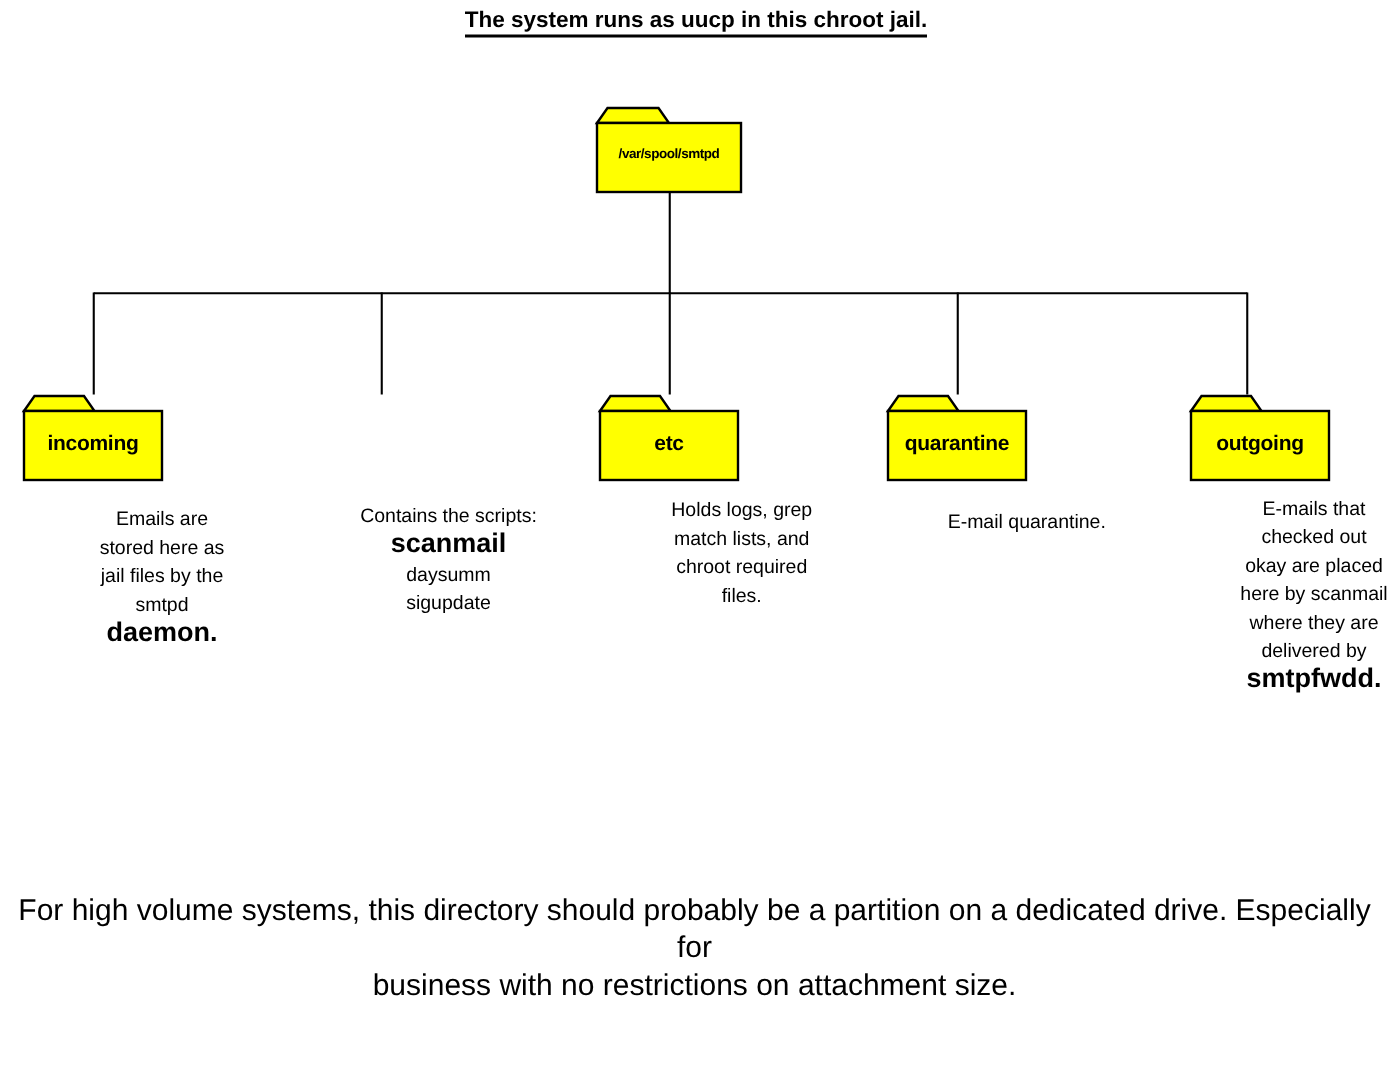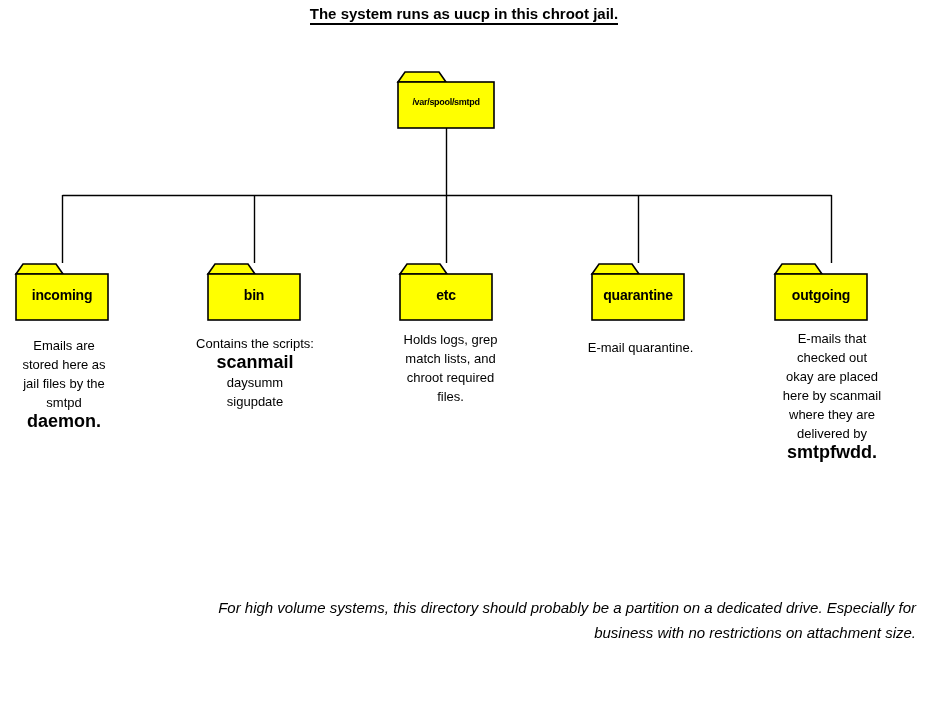--- a/index.html
+++ b/index.html
@@ -88,36 +88,36 @@
     letter-spacing: -0.3px;
   }
 
   
   .caption {
     position: absolute;
     text-align: center;
     font-size: 13px;
     line-height: 19px;
     color: #000;
+    padding-left: 44px;
   }
   .caption b {
     font-weight: bold;
     font-size: 18px;
   }
 
   
   .footer {
     position: absolute;
     left: 10px;
     top: 595px;
     width: 906px;
-    font-size: 15px;
+    font-size: 20px;
     line-height: 25px;
-    text-align: right;
-    font-style: italic;
+    text-align: center;
   }
 </style>
 </head>
 <body>
 
 <div id="canvas">
 
   <div class="title"><span>The system runs as uucp in this chroot jail.</span></div>
 
   <svg id="wires" viewBox="0 0 928 724" xmlns="http://www.w3.org/2000/svg">
@@ -142,45 +142,38 @@
   </div>
 
   <div class="folder" style="left:14px; top:262px;">
     <svg class="fsvg" viewBox="0 0 96 62" xmlns="http://www.w3.org/2000/svg">
       <polygon points="2,12 9,2 42,2 49,12" fill="#ffff00" stroke="#000000" stroke-width="1.6" stroke-linejoin="miter"></polygon>
       <rect x="2" y="12" width="92" height="46" fill="#ffff00" stroke="#000000" stroke-width="1.6"></rect>
     </svg>
     <div class="flabel">incoming</div>
   </div>
 
-  <div class="folder" style="left:206px; top:262px;">
-    <svg class="fsvg" viewBox="0 0 96 62" xmlns="http://www.w3.org/2000/svg">
-      <polygon points="2,12 9,2 42,2 49,12" fill="#ffff00" stroke="#000000" stroke-width="1.6" stroke-linejoin="miter"></polygon>
-      <rect x="2" y="12" width="92" height="46" fill="#ffff00" stroke="#000000" stroke-width="1.6"></rect>
-    </svg>
-    <div class="flabel">bin</div>
-  </div>
 
   <div class="folder" style="left:398px; top:262px;">
     <svg class="fsvg" viewBox="0 0 96 62" xmlns="http://www.w3.org/2000/svg">
       <polygon points="2,12 9,2 42,2 49,12" fill="#ffff00" stroke="#000000" stroke-width="1.6" stroke-linejoin="miter"></polygon>
       <rect x="2" y="12" width="92" height="46" fill="#ffff00" stroke="#000000" stroke-width="1.6"></rect>
     </svg>
     <div class="flabel">etc</div>
   </div>
 
   <div class="folder" style="left:590px; top:262px;">
     <svg class="fsvg" viewBox="0 0 96 62" xmlns="http://www.w3.org/2000/svg">
       <polygon points="2,12 9,2 42,2 49,12" fill="#ffff00" stroke="#000000" stroke-width="1.6" stroke-linejoin="miter"></polygon>
       <rect x="2" y="12" width="92" height="46" fill="#ffff00" stroke="#000000" stroke-width="1.6"></rect>
     </svg>
     <div class="flabel">quarantine</div>
   </div>
 
-  <div class="folder" style="left:773px; top:262px;">
+  <div class="folder" style="left:792px; top:262px;">
     <svg class="fsvg" viewBox="0 0 96 62" xmlns="http://www.w3.org/2000/svg">
       <polygon points="2,12 9,2 42,2 49,12" fill="#ffff00" stroke="#000000" stroke-width="1.6" stroke-linejoin="miter"></polygon>
       <rect x="2" y="12" width="92" height="46" fill="#ffff00" stroke="#000000" stroke-width="1.6"></rect>
     </svg>
     <div class="flabel">outgoing</div>
   </div>
 
   <div class="caption" style="left:0px; top:336px; width:128px;">
       <div>Emails are</div>
       <div>stored here as</div>

